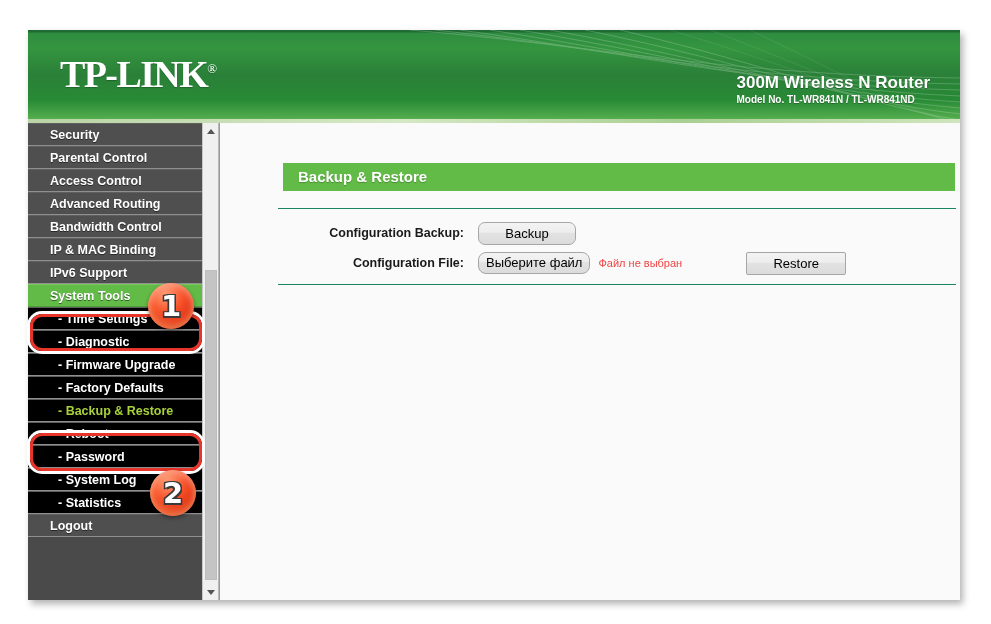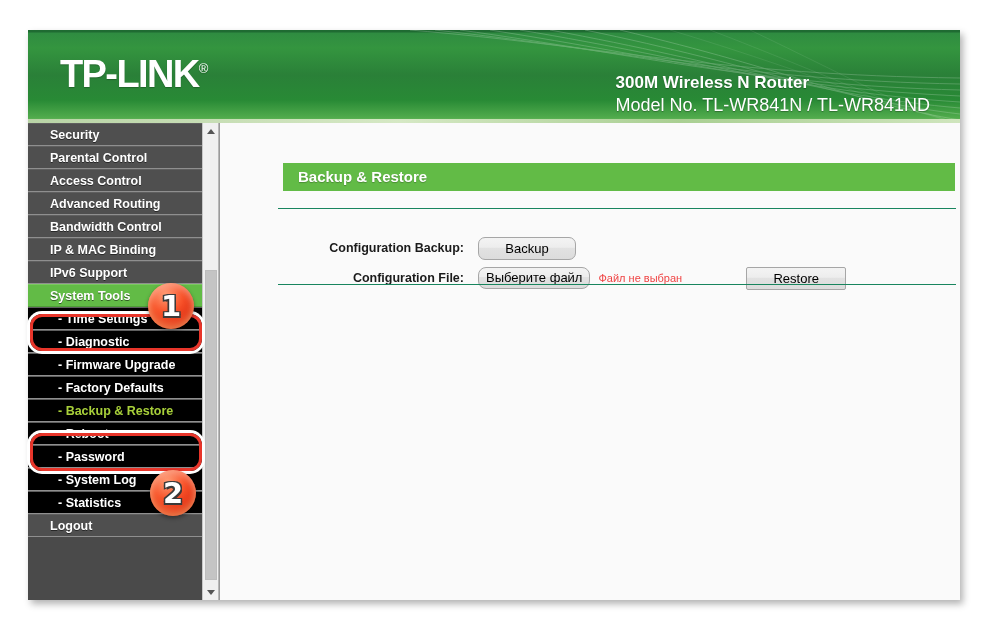--- a/index.html
+++ b/index.html
@@ -62,21 +62,21 @@
     background: linear-gradient(to right, #b9d4a6, #d5e8c4 40%, #a9cf92 70%, #cfe5bd);
   }
   #logo {
     position: absolute;
     left: 32px;
     top: 25px;
     color: #ffffff;
     font-size: 38px;
     font-weight: bold;
     letter-spacing: -1.6px;
-    font-family: Liberation Sans, sans-serif;
+    font-family: Liberation Serif, serif;
     text-shadow: 0 1px 1px rgba(0,0,0,0.25);
     line-height: 1;
   }
   #logo-reg {
     font-size: 13px;
     vertical-align: super;
     letter-spacing: 0;
     font-weight: normal;
   }
   #model-block {
@@ -86,22 +86,22 @@
     text-align: left;
     color: #ffffff;
   }
   #model-title {
     font-size: 17px;
     font-weight: bold;
     text-shadow: 0 1px 1px rgba(0,0,0,0.3);
     line-height: 1.25;
   }
   #model-sub {
-    font-size: 18px;
-    font-weight: normal;
+    font-size: 10px;
+    font-weight: bold;
     text-shadow: 0 1px 1px rgba(0,0,0,0.3);
     line-height: 1.4;
   }
 
   
   #body-area {
     position: absolute;
     left: 0;
     top: 93px;
     width: 932px;
@@ -226,21 +226,20 @@
   #hr-top { top: 85px; }
   #hr-bottom { top: 161px; }
 
   .form-row {
     position: absolute;
     left: 0;
     width: 741px;
     height: 26px;
     display: flex;
     align-items: center;
-    margin-top: 15px;
   }
   #row-backup { top: 97px; }
   #row-file { top: 127px; }
 
   .form-label {
     width: 258px;
     text-align: right;
     padding-right: 14px;
     box-sizing: border-box;
     font-size: 12.5px;

